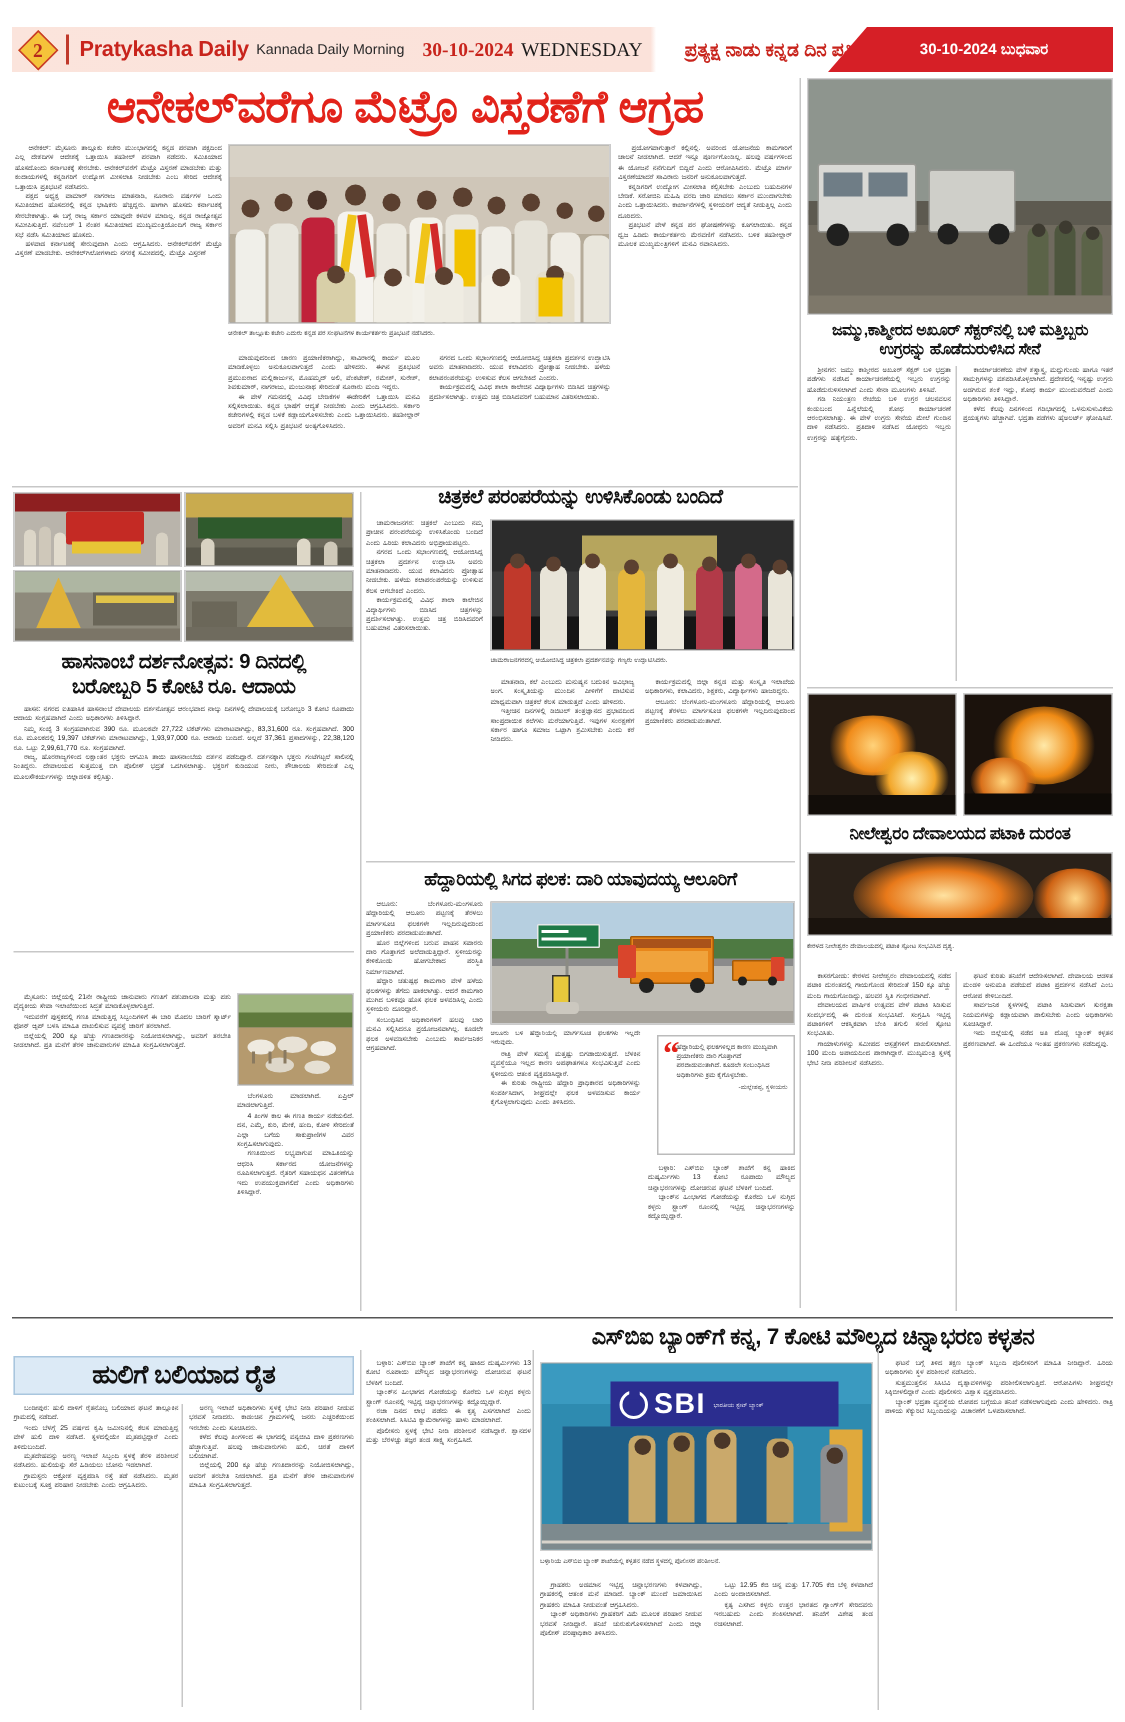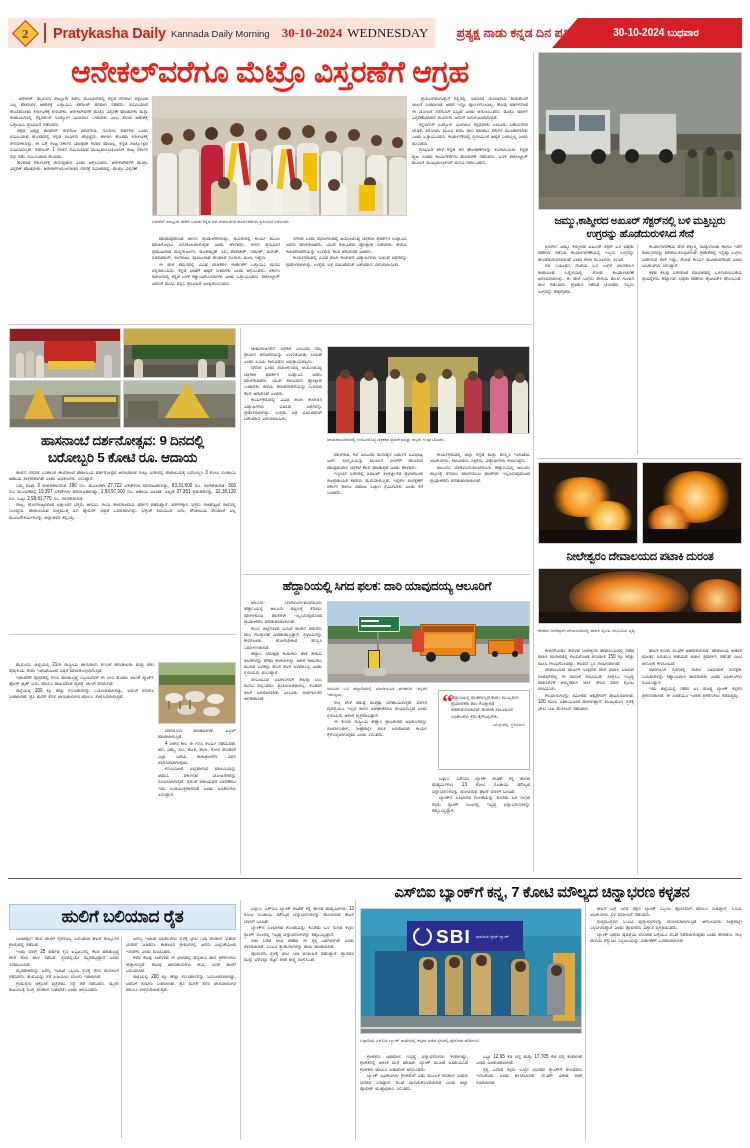--- a/index.html
+++ b/index.html
@@ -446,20 +446,21 @@
   <div class="txt" style="left:9px; top:470px; width:227px; height:160px;">
     <p>ಹಾಸನ: ನಗರದ ಐತಿಹಾಸಿಕ ಹಾಸನಾಂಬೆ ದೇವಾಲಯ ದರ್ಶನೋತ್ಸವ ಆರಂಭವಾದ ನಾಲ್ಕು ದಿನಗಳಲ್ಲಿ ದೇವಾಲಯಕ್ಕೆ ಬರೋಬ್ಬರಿ 3 ಕೋಟಿ ರೂಪಾಯಿ ಆದಾಯ ಸಂಗ್ರಹವಾಗಿದೆ ಎಂದು ಅಧಿಕಾರಿಗಳು ತಿಳಿಸಿದ್ದಾರೆ.</p>
     <p>ನಿಮ್ಮ ಸಂಖ್ಯೆ 3 ಸಂಗ್ರಹವಾಗಿರುವ 390 ರೂ. ಮೂಲಕವೇ 27,722 ಟಿಕೆಟ್‌ಗಳು ಮಾರಾಟವಾಗಿದ್ದು, 83,31,600 ರೂ. ಸಂಗ್ರಹವಾಗಿದೆ. 300 ರೂ. ಮೂಲಕದಲ್ಲಿ 19,397 ಟಿಕೆಟ್‌ಗಳು ಮಾರಾಟವಾಗಿದ್ದು, 1,93,97,000 ರೂ. ಆದಾಯ ಬಂದಿದೆ. ಅಲ್ಲದೆ 37,361 ಪ್ರಸಾದಗಳನ್ನು, 22,38,120 ರೂ. ಒಟ್ಟು 2,99,61,770 ರೂ. ಸಂಗ್ರಹವಾಗಿದೆ.</p>
     <p>ರಾಜ್ಯ, ಹೊರರಾಜ್ಯಗಳಿಂದ ಲಕ್ಷಾಂತರ ಭಕ್ತರು ಆಗಮಿಸಿ ತಾಯಿ ಹಾಸನಾಂಬೆಯ ದರ್ಶನ ಪಡೆದಿದ್ದಾರೆ. ದರ್ಶನಕ್ಕಾಗಿ ಭಕ್ತರು ಗಂಟೆಗಟ್ಟಲೆ ಸಾಲಿನಲ್ಲಿ ನಿಂತಿದ್ದರು. ದೇವಾಲಯದ ಸುತ್ತಮುತ್ತ ಬಿಗಿ ಪೊಲೀಸ್ ಭದ್ರತೆ ಒದಗಿಸಲಾಗಿತ್ತು. ಭಕ್ತರಿಗೆ ಕುಡಿಯುವ ನೀರು, ಶೌಚಾಲಯ ಸೇರಿದಂತೆ ಎಲ್ಲ ಮೂಲಸೌಕರ್ಯಗಳನ್ನು ಜಿಲ್ಲಾಡಳಿತ ಕಲ್ಪಿಸಿತ್ತು.</p>
   </div>
 
   <div class="hrule" style="left:9px; top:634px; width:227px;"></div>
 
   <div class="vrule" style="left:240px; top:328px; height:546px;"></div>
 
+  <div class="hl-black" style="position:absolute;left:244px;top:322px;width:286px;height:18px;font-size:13px;line-height:18px;text-align:center;">ಚಿತ್ರಕಲೆ ಪರಂಪರೆಯನ್ನು ಉಳಿಸಿಕೊಂಡು ಬಂದಿದೆ</div>
 
   <div class="txt" style="left:244px; top:346px; width:78px; height:225px;">
     <p>ಚಾಮರಾಜನಗರ: ಚಿತ್ರಕಲೆ ಎಂಬುದು ನಮ್ಮ ಪ್ರಾಚೀನ ಪರಂಪರೆಯನ್ನು ಉಳಿಸಿಕೊಂಡು ಬಂದಿದೆ ಎಂದು ಹಿರಿಯ ಕಲಾವಿದರು ಅಭಿಪ್ರಾಯಪಟ್ಟರು.</p>
     <p>ನಗರದ ಒಂದು ಸಭಾಂಗಣದಲ್ಲಿ ಆಯೋಜಿಸಿದ್ದ ಚಿತ್ರಕಲಾ ಪ್ರದರ್ಶನ ಉದ್ಘಾಟಿಸಿ ಅವರು ಮಾತನಾಡಿದರು. ಯುವ ಕಲಾವಿದರು ಪ್ರೋತ್ಸಾಹ ನೀಡಬೇಕು. ಹಳೆಯ ಕಲಾಪರಂಪರೆಯನ್ನು ಉಳಿಸುವ ಕೆಲಸ ಆಗಬೇಕಿದೆ ಎಂದರು.</p>
     <p>ಕಾರ್ಯಕ್ರಮದಲ್ಲಿ ವಿವಿಧ ಶಾಲಾ ಕಾಲೇಜಿನ ವಿದ್ಯಾರ್ಥಿಗಳು ಬಿಡಿಸಿದ ಚಿತ್ರಗಳನ್ನು ಪ್ರದರ್ಶಿಸಲಾಗಿತ್ತು. ಉತ್ತಮ ಚಿತ್ರ ಬಿಡಿಸಿದವರಿಗೆ ಬಹುಮಾನ ವಿತರಿಸಲಾಯಿತು.</p>
   </div>
 
   <div class="photo" style="left:327px; top:346px; width:203px; height:88px;">
     <div class="rect" style="left:0;top:0;right:0;bottom:0;background:#3b3b3b;"></div>
     <div class="rect" style="left:0;top:0;right:0;height:40%;background:#2c2c2c;"></div>
@@ -622,21 +623,21 @@
     <p>ಬ್ಯಾಂಕ್‌ನ ಹಿಂಭಾಗದ ಗೋಡೆಯನ್ನು ಕೊರೆದು ಒಳ ನುಗ್ಗಿದ ಕಳ್ಳರು ಸ್ಟ್ರಾಂಗ್ ರೂಂನಲ್ಲಿ ಇಟ್ಟಿದ್ದ ಚಿನ್ನಾಭರಣಗಳನ್ನು ಕದ್ದೊಯ್ದಿದ್ದಾರೆ.</p>
     <p>ರಜಾ ದಿನದ ಲಾಭ ಪಡೆದು ಈ ಕೃತ್ಯ ಎಸಗಲಾಗಿದೆ ಎಂದು ಶಂಕಿಸಲಾಗಿದೆ. ಸಿಸಿಟಿವಿ ಕ್ಯಾಮೆರಾಗಳನ್ನು ಹಾಳು ಮಾಡಲಾಗಿದೆ.</p>
     <p>ಪೊಲೀಸರು ಸ್ಥಳಕ್ಕೆ ಭೇಟಿ ನೀಡಿ ಪರಿಶೀಲನೆ ನಡೆಸಿದ್ದಾರೆ. ಶ್ವಾನದಳ ಮತ್ತು ಬೆರಳಚ್ಚು ತಜ್ಞರ ತಂಡ ಸಾಕ್ಷ್ಯ ಸಂಗ್ರಹಿಸಿದೆ.</p>
   </div>
 
   <div class="photo" style="left:360px; top:908px; width:222px; height:126px;">
     <div class="rect" style="left:0;top:0;right:0;bottom:0;background:#2e8bb0;"></div>
     <div class="rect" style="left:0;top:0;right:0;height:22%;background:#3a9ac0;"></div>
     <div class="rect" style="left:14px;top:42px;width:150px;height:68px;background:#1f5f88;"></div>
     <div class="rect" style="left:0;bottom:0;right:0;height:14%;background:#7d8a8e;"></div>
-    <div class="sbi-sign" style="left:46px;top:12px;width:116px;height:30px;">
+    <div class="sbi-sign" style="left:46px;top:12px;width:152px;height:30px;">
       <div class="sbi-logo"></div>
       <div class="sbi-text">SBI</div>
       <div style="font-size:4px;line-height:5px;margin-left:5px;opacity:.9;">ಭಾರತೀಯ ಸ್ಟೇಟ್ ಬ್ಯಾಂಕ್</div>
     </div>
     <div class="rect" style="left:192px;top:44px;width:22px;height:68px;background:#e0a93c;"></div>
 
     <div class="crowd-person" style="left:58px; bottom:18px;width:18px;height:58px;background:#c8a96a;"></div>
     <div class="crowd-person" style="left:84px; bottom:18px;width:18px;height:60px;background:#bf9f5e;"></div>
     <div class="crowd-person" style="left:110px;bottom:18px;width:20px;height:62px;background:#caa96b;"></div>
     <div class="crowd-person" style="left:150px;bottom:18px;width:18px;height:56px;background:#c2a263;"></div>

